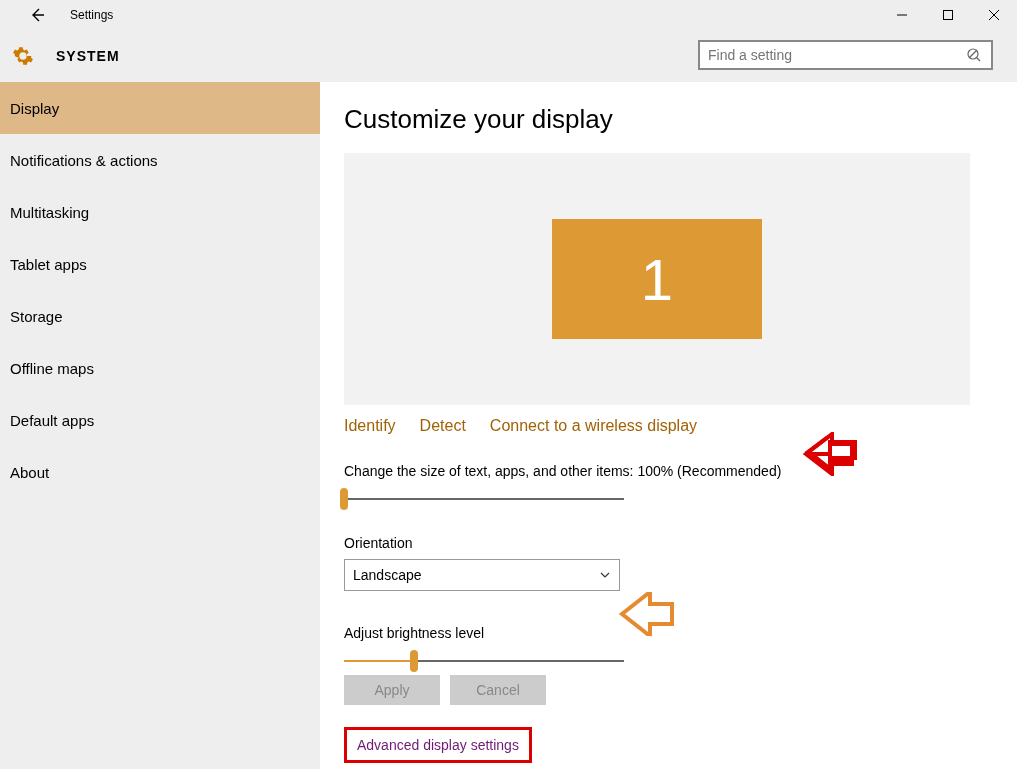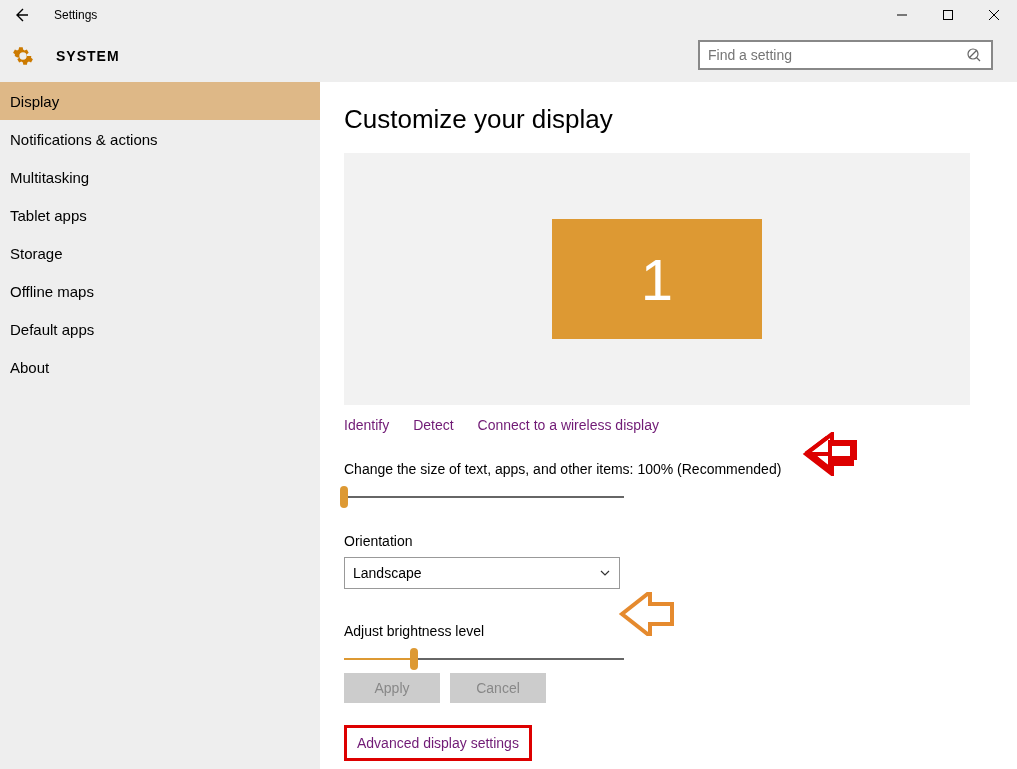--- a/index.html
+++ b/index.html
@@ -1,51 +1,51 @@
 <!DOCTYPE html>
 <html><head>
   <meta charset="utf-8">
   <style>
     * { margin: 0; padding: 0; box-sizing: border-box; font-family: "Segoe UI", Arial, sans-serif; }
     body { width: 1017px; height: 769px; background: #eeeeee; overflow: hidden; position: relative; }
 
     
-    .titlebar { height: 30px; display: flex; align-items: center; padding-left: 6px; }
+    .titlebar { height: 30px; display: flex; align-items: center; padding-left: 22px; }
     .back-btn { width: 30px; height: 30px; display: flex; align-items: center; justify-content: center; cursor: pointer; }
     .app-title { font-size: 12px; margin-left: 18px; color: #000; }
     .win-controls { position: absolute; right: 0; top: 0; display: flex; }
     .win-btn { width: 46px; height: 30px; display: flex; align-items: center; justify-content: center; cursor: pointer; }
 
     
     .header { height: 52px; display: flex; align-items: center; padding-left: 12px; }
     .gear-icon { width: 22px; height: 22px; display: flex; align-items: center; justify-content: center; }
     .header-title { font-size: 14px; font-weight: 600; letter-spacing: 1px; margin-left: 22px; color: #000; }
     .search-box { position: absolute; right: 24px; top: 40px; width: 295px; height: 30px; border: 2px solid #888; background: #fff; display: flex; align-items: center; padding: 0 8px; }
     .search-input { flex: 1; border: none; outline: none; font-size: 14px; color: #666; }
     .search-icon-wrap { width: 18px; display: flex; align-items: center; justify-content: center; }
 
     
     .body-area { display: flex; height: calc(100% - 82px); }
     .sidebar { width: 320px; display: flex; flex-direction: column; }
-    .sidebar-item { height: 38px; display: flex; align-items: center; padding-left: 10px; font-size: 15px; cursor: pointer; color: #000; }
+    .sidebar-item { height: 52px; display: flex; align-items: center; padding-left: 10px; font-size: 15px; cursor: pointer; color: #000; }
     .sidebar-item.active { background: #deb887; }
 
     
     .main { flex: 1; background: #fff; padding: 22px 0 0 24px; overflow-y: auto; position: relative; }
     .main::-webkit-scrollbar { width: 14px; }
     .main::-webkit-scrollbar-track { background: #f0f0f0; }
     .main::-webkit-scrollbar-thumb { background: #c0c0c0; }
     .page-title { font-size: 26px; font-weight: 400; color: #000; margin-bottom: 18px; }
 
     .monitor-preview { width: 626px; height: 252px; background: #f2f2f2; display: flex; align-items: center; justify-content: center; }
     .monitor { width: 210px; height: 120px; background: #dd9933; display: flex; align-items: center; justify-content: center; }
     .monitor-num { font-size: 58px; color: #fff; font-weight: 300; }
 
     .link-row { margin-top: 12px; display: flex; gap: 24px; }
-    .link { color: #701a75; font-size: 14px; cursor: pointer; }
+    .link { color: #a16207; font-size: 16px; cursor: pointer; }
 
     .section-label { font-size: 14px; color: #000; margin-top: 28px; }
 
     .slider { width: 280px; margin-top: 12px; position: relative; height: 16px; }
     .slider-track { position: absolute; top: 7px; height: 2px; background: #666; width: 100%; }
     .slider-fill { position: absolute; top: 7px; height: 2px; background: #dd9933; }
     .slider-thumb { position: absolute; width: 8px; height: 22px; background: #dd9933; border-radius: 4px; top: -3px; cursor: pointer; }
 
     .select-box { width: 276px; height: 32px; border: 1px solid #999; margin-top: 8px; display: flex; align-items: center; padding: 0 8px; cursor: pointer; background: #fff; }
     .select-val { flex: 1; font-size: 14px; }

